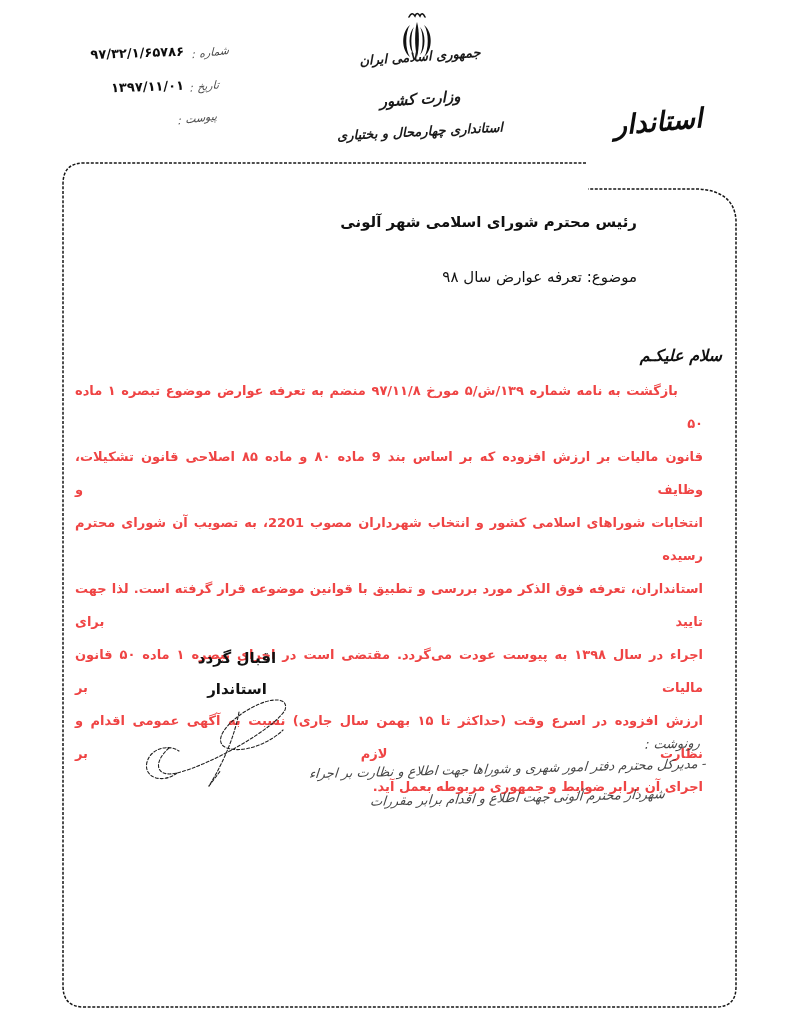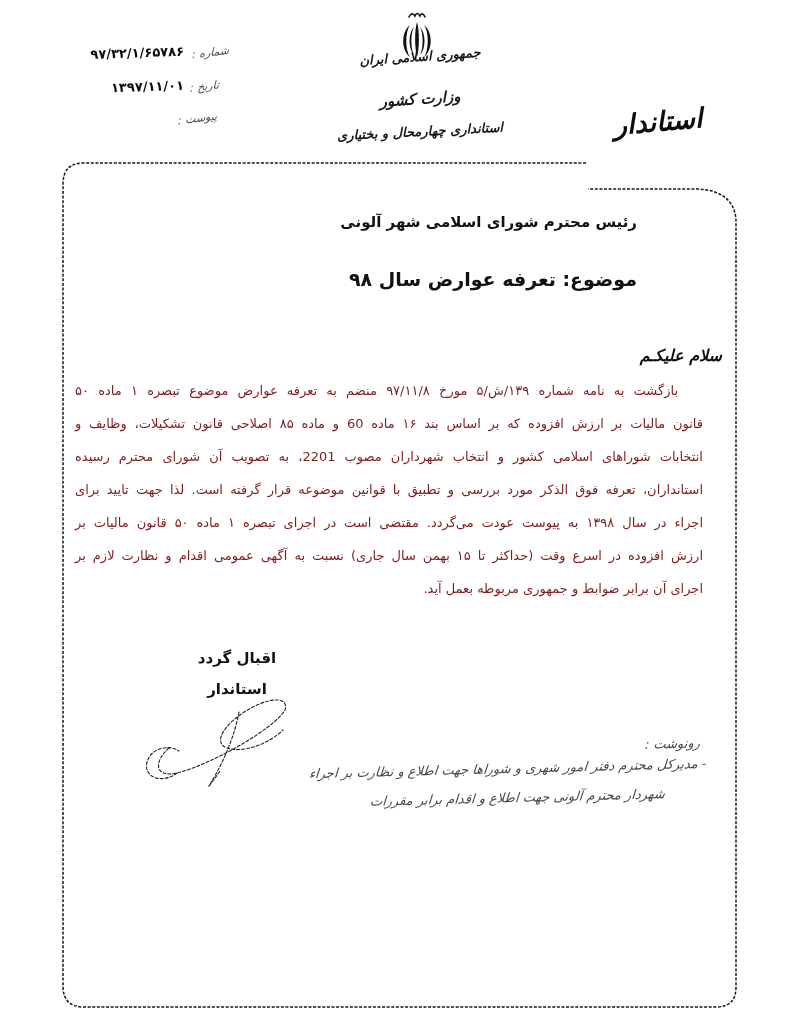--- a/index.html
+++ b/index.html
@@ -29,25 +29,25 @@
   .meta-value{
     font-size:13px;font-weight:bold;direction:rtl;text-align:right;
     width:134px;color:#0d0d0d;transform:rotate(-2deg);
   }
   .lbl-number{left:192px;top:46px;}
   .lbl-date{left:190px;top:80px;}
   .lbl-attach{left:178px;top:112px;}
   .val-number{left:50px;top:46px;}
   .val-date{left:50px;top:80px;}
   .recipient{right:163px;top:213px;font-size:15px;font-weight:bold;direction:rtl;}
-  .subject{right:163px;top:268px;font-size:19px;font-weight:bold;direction:rtl;}
+  .subject{right:163px;top:268px;font-size:15px;font-weight:normal;direction:rtl;}
   .salutation{right:78px;top:346px;font-size:16px;font-weight:bold;direction:rtl;font-style:italic;}
   .body-block{right:97px;top:374px;width:628px;direction:rtl;}
   .body-line{
-    font-size:13px;font-weight:normal;line-height:33px;color:#7f1d1d;
+    font-size:13px;font-weight:bold;line-height:33px;color:#ef4444;
     text-align:justify;text-align-last:justify;
   }
   .body-line:first-child{text-indent:25px;}
   .body-line.last{text-align-last:right;}
 
   .sig-name{left:162px;top:649px;width:150px;text-align:center;font-size:15px;font-weight:bold;direction:rtl;}
   .sig-title{left:162px;top:680px;width:150px;text-align:center;font-size:15px;font-weight:bold;direction:rtl;}
   .sig-scribble{left:133px;top:688px;width:170px;height:112px;}
 
   .handwrite{
@@ -90,21 +90,21 @@
   <div class="abs meta-label lbl-date">تاریخ :</div>
   <div class="abs meta-value val-date">۱۳۹۷/۱۱/۰۱</div>
   <div class="abs meta-label lbl-attach">پیوست :</div>
 
   <div class="abs recipient">رئیس محترم شورای اسلامی شهر آلونی</div>
   <div class="abs subject">موضوع: تعرفه عوارض سال ۹۸</div>
   <div class="abs salutation">سلام علیکـم</div>
 
   <div class="abs body-block">
       <div class="body-line">بازگشت به نامه شماره ۱۳۹/ش/۵ مورخ ۹۷/۱۱/۸ منضم به تعرفه عوارض موضوع تبصره ۱ ماده ۵۰</div>
-      <div class="body-line">قانون مالیات بر ارزش افزوده که بر اساس بند ۱۶ ماده 60 و ماده ۸۵ اصلاحی قانون تشکیلات، وظایف و</div>
+      <div class="body-line">قانون مالیات بر ارزش افزوده که بر اساس بند 9 ماده ۸۰ و ماده ۸۵ اصلاحی قانون تشکیلات، وظایف و</div>
       <div class="body-line">انتخابات شوراهای اسلامی کشور و انتخاب شهرداران مصوب 2201، به تصویب آن شورای محترم رسیده</div>
       <div class="body-line">استانداران، تعرفه فوق الذکر مورد بررسی و تطبیق با قوانین موضوعه قرار گرفته است. لذا جهت تایید برای</div>
       <div class="body-line">اجراء در سال ۱۳۹۸ به پیوست عودت می‌گردد. مقتضی است در اجرای تبصره ۱ ماده ۵۰ قانون مالیات بر</div>
       <div class="body-line">ارزش افزوده در اسرع وقت (حداکثر تا ۱۵ بهمن سال جاری) نسبت به آگهی عمومی اقدام و نظارت لازم بر</div>
       <div class="body-line last">اجرای آن برابر ضوابط و جمهوری مربوطه بعمل آید.</div>
     </div>
 
   <div class="abs sig-name">اقبال گردد</div>
   <div class="abs sig-title">استاندار</div>
   <div class="abs sig-scribble">

